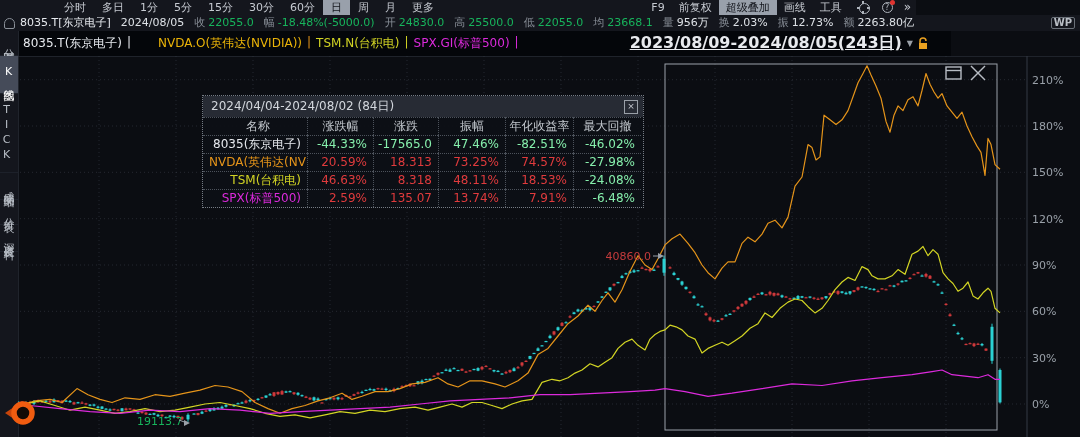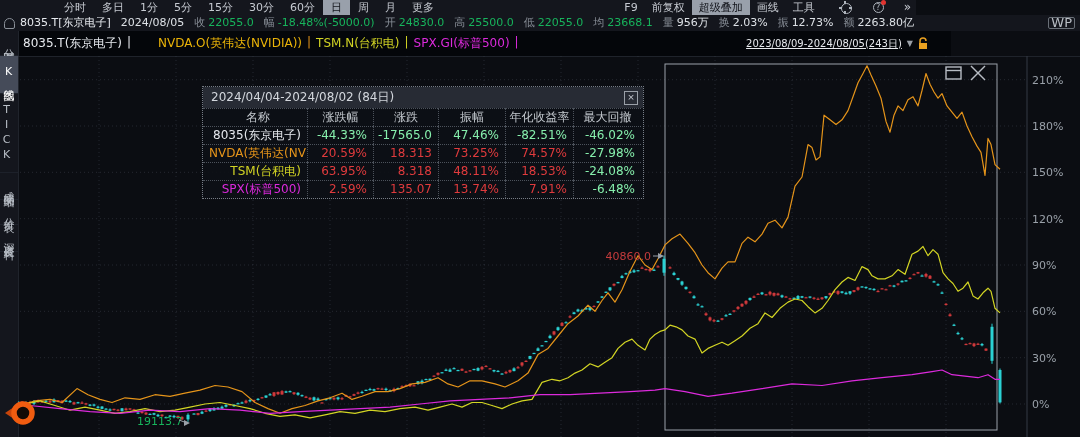--- a/index.html
+++ b/index.html
@@ -4,68 +4,68 @@
 <style>
   html,body{margin:0;padding:0;}
   body{width:1080px;height:437px;position:relative;overflow:hidden;background:#0b0d12;
        font-family:"DejaVu Sans","Liberation Sans",sans-serif;color:#c6cad1;}
   
   #toolbar{position:absolute;left:0;top:0;width:916px;height:15px;background:#14161d;
            display:flex;align-items:center;font-size:11px;line-height:15px;}
   #tabs{display:flex;margin-left:56px;}
   .tab{padding:0 8px;color:#c6cad1;white-space:nowrap;}
   .tab.active{background:#99a0ab;color:#14161d;}
-  #toolbar-right{margin-left:auto;display:flex;align-items:center;gap:14px;padding-right:3px;}
+  #toolbar-right{margin-left:auto;display:flex;align-items:center;gap:5px;padding-right:3px;}
   .tbtn{padding:0 7px;white-space:nowrap;color:#c6cad1;}
   .tbtn.active{background:#99a0ab;color:#14161d;}
   .ticon{width:13px;height:13px;margin:0 3px;position:relative;display:inline-block;}
   .ticon .ring{position:absolute;left:1px;top:1px;width:9px;height:9px;border:1.5px solid #aeb4bc;border-radius:50%;}
   .ticon .qmark{position:absolute;left:0;top:0;width:13px;height:13px;font-size:8px;color:#aeb4bc;text-align:center;line-height:13px;}
   .ticon .reddot{position:absolute;right:-1px;top:-1px;width:5px;height:5px;background:#e0332f;border-radius:50%;}
   .gear-tooth{position:absolute;background:#aeb4bc;}
   .chev{color:#c6cad1;font-size:12px;padding:0 2px;}
   
   #quote-bar{position:absolute;left:0;top:15px;width:1080px;height:16px;background:#14161d;
              display:flex;align-items:center;font-size:11px;line-height:16px;white-space:nowrap;}
   #symbol-icon{width:9px;height:9px;border:1.5px solid #8a9098;border-radius:50% 50% 2px 2px;margin-left:4px;}
   #quote-symbol{color:#e6e9ee;margin-left:5px;}
   #quote-date{color:#dde1e6;margin-left:10px;}
   .qlabel{color:#878d96;margin-left:10px;}
   .qval{margin-left:3px;}
   .qv-down{color:#17b45c;}
   .qv-flat{color:#dde1e6;}
   #wp-badge{margin-left:auto;margin-right:5px;border:1px solid #6a7078;border-radius:2px;
-            color:#b9bec5;font-size:13px;padding:0 2px;line-height:10px;}
+            color:#b9bec5;font-size:10px;padding:0 2px;line-height:10px;font-weight:bold;}
   
   #overlay-bar{position:absolute;left:18px;top:31px;width:933px;height:25px;background:#04060a;
                display:flex;align-items:center;font-size:12px;white-space:nowrap;}
   .ov-item{margin-left:5px;}
   .ov-sep{margin-left:5px;}
   #overlay-right{margin-left:auto;display:flex;align-items:center;padding-right:22px;gap:5px;}
-  #date-range{color:#e8eaee;text-decoration:underline;font-size:10px;}
+  #date-range{color:#e8eaee;text-decoration:underline;font-size:16px;font-weight:bold;}
   #range-caret{color:#9aa0a8;font-size:8px;}
   
   #sidebar{position:absolute;left:0;top:31px;width:18px;height:406px;background:#14161d;
            border-right:1px solid #20242c;display:flex;flex-direction:column;font-size:11px;}
   .side-item{writing-mode:vertical-lr;text-orientation:upright;letter-spacing:2px;color:#b9bfc7;
              width:18px;text-align:center;padding:9px 0;margin:0 auto;border-bottom:1px solid #1d212a;}
   .side-item.active{background:#454b59;color:#ffffff;}
   
   #chart-svg{position:absolute;left:18px;top:56px;z-index:1;}
   #chart-svg text{font-family:"DejaVu Sans","Liberation Sans",sans-serif;}
   .grid{stroke:rgba(145,155,170,0.20);stroke-width:1;stroke-dasharray:1,3;}
   .frame{stroke:#343a44;stroke-width:1;}
   .axis-label{fill:#9aa1a9;font-size:11px;}
   .selbox{fill:none;stroke:#9ba1a9;stroke-width:1;}
   .boxicon{fill:none;stroke:#b7bcc3;stroke-width:1.4;}
   .marker-text{font-size:11px;}
   .marker-arrow{stroke:#9aa0a8;stroke-width:1;}
   .marker-head{fill:#9aa0a8;}
   
-  #stats-panel{position:absolute;left:202px;top:86px;width:440px;z-index:5;
+  #stats-panel{position:absolute;left:202px;top:95px;width:440px;z-index:5;
                background:rgba(13,16,22,0.93);border:1px dotted #767c85;font-size:12px;}
   #sp-title-bar{height:21px;line-height:21px;background:#272b34;color:#d3d7dd;padding-left:8px;position:relative;}
   #sp-close{position:absolute;right:5px;top:4px;width:12px;height:12px;border:1px solid #9aa0a8;
             color:#c6cad1;font-size:9px;line-height:11px;text-align:center;}
   .sp-row{display:grid;grid-template-columns:104px 66px 65px 67px 68px 68px;}
   .sp-cell{height:17px;line-height:17px;border-top:1px dotted #4c525b;border-left:1px dotted #4c525b;
            text-align:right;padding:0 6px 0 0;overflow:hidden;white-space:nowrap;}
   .sp-cell:first-child{border-left:none;text-align:right;padding-left:6px;}
   .sp-head .sp-cell{text-align:center;color:#c2c7cd;padding-right:0;}
   .val-up{color:#e03b3d;}
@@ -735,21 +735,21 @@
       <div class="sp-row">
         <span class="sp-cell" style="color: rgb(229, 148, 26);">NVDA(英伟达(NVIDI</span>
         <span class="sp-cell val-up">20.59%</span>
         <span class="sp-cell val-up">18.313</span>
         <span class="sp-cell val-up">73.25%</span>
         <span class="sp-cell val-up">74.57%</span>
         <span class="sp-cell val-down">-27.98%</span>
       </div>
       <div class="sp-row">
         <span class="sp-cell" style="color: rgb(210, 212, 36);">TSM(台积电)</span>
-        <span class="sp-cell val-up">63.95%</span>
+        <span class="sp-cell val-up">46.63%</span>
         <span class="sp-cell val-up">8.318</span>
         <span class="sp-cell val-up">48.11%</span>
         <span class="sp-cell val-up">18.53%</span>
         <span class="sp-cell val-down">-24.08%</span>
       </div>
       <div class="sp-row">
         <span class="sp-cell" style="color: rgb(220, 42, 220);">SPX(标普500)</span>
         <span class="sp-cell val-up">2.59%</span>
         <span class="sp-cell val-up">135.07</span>
         <span class="sp-cell val-up">13.74%</span>

